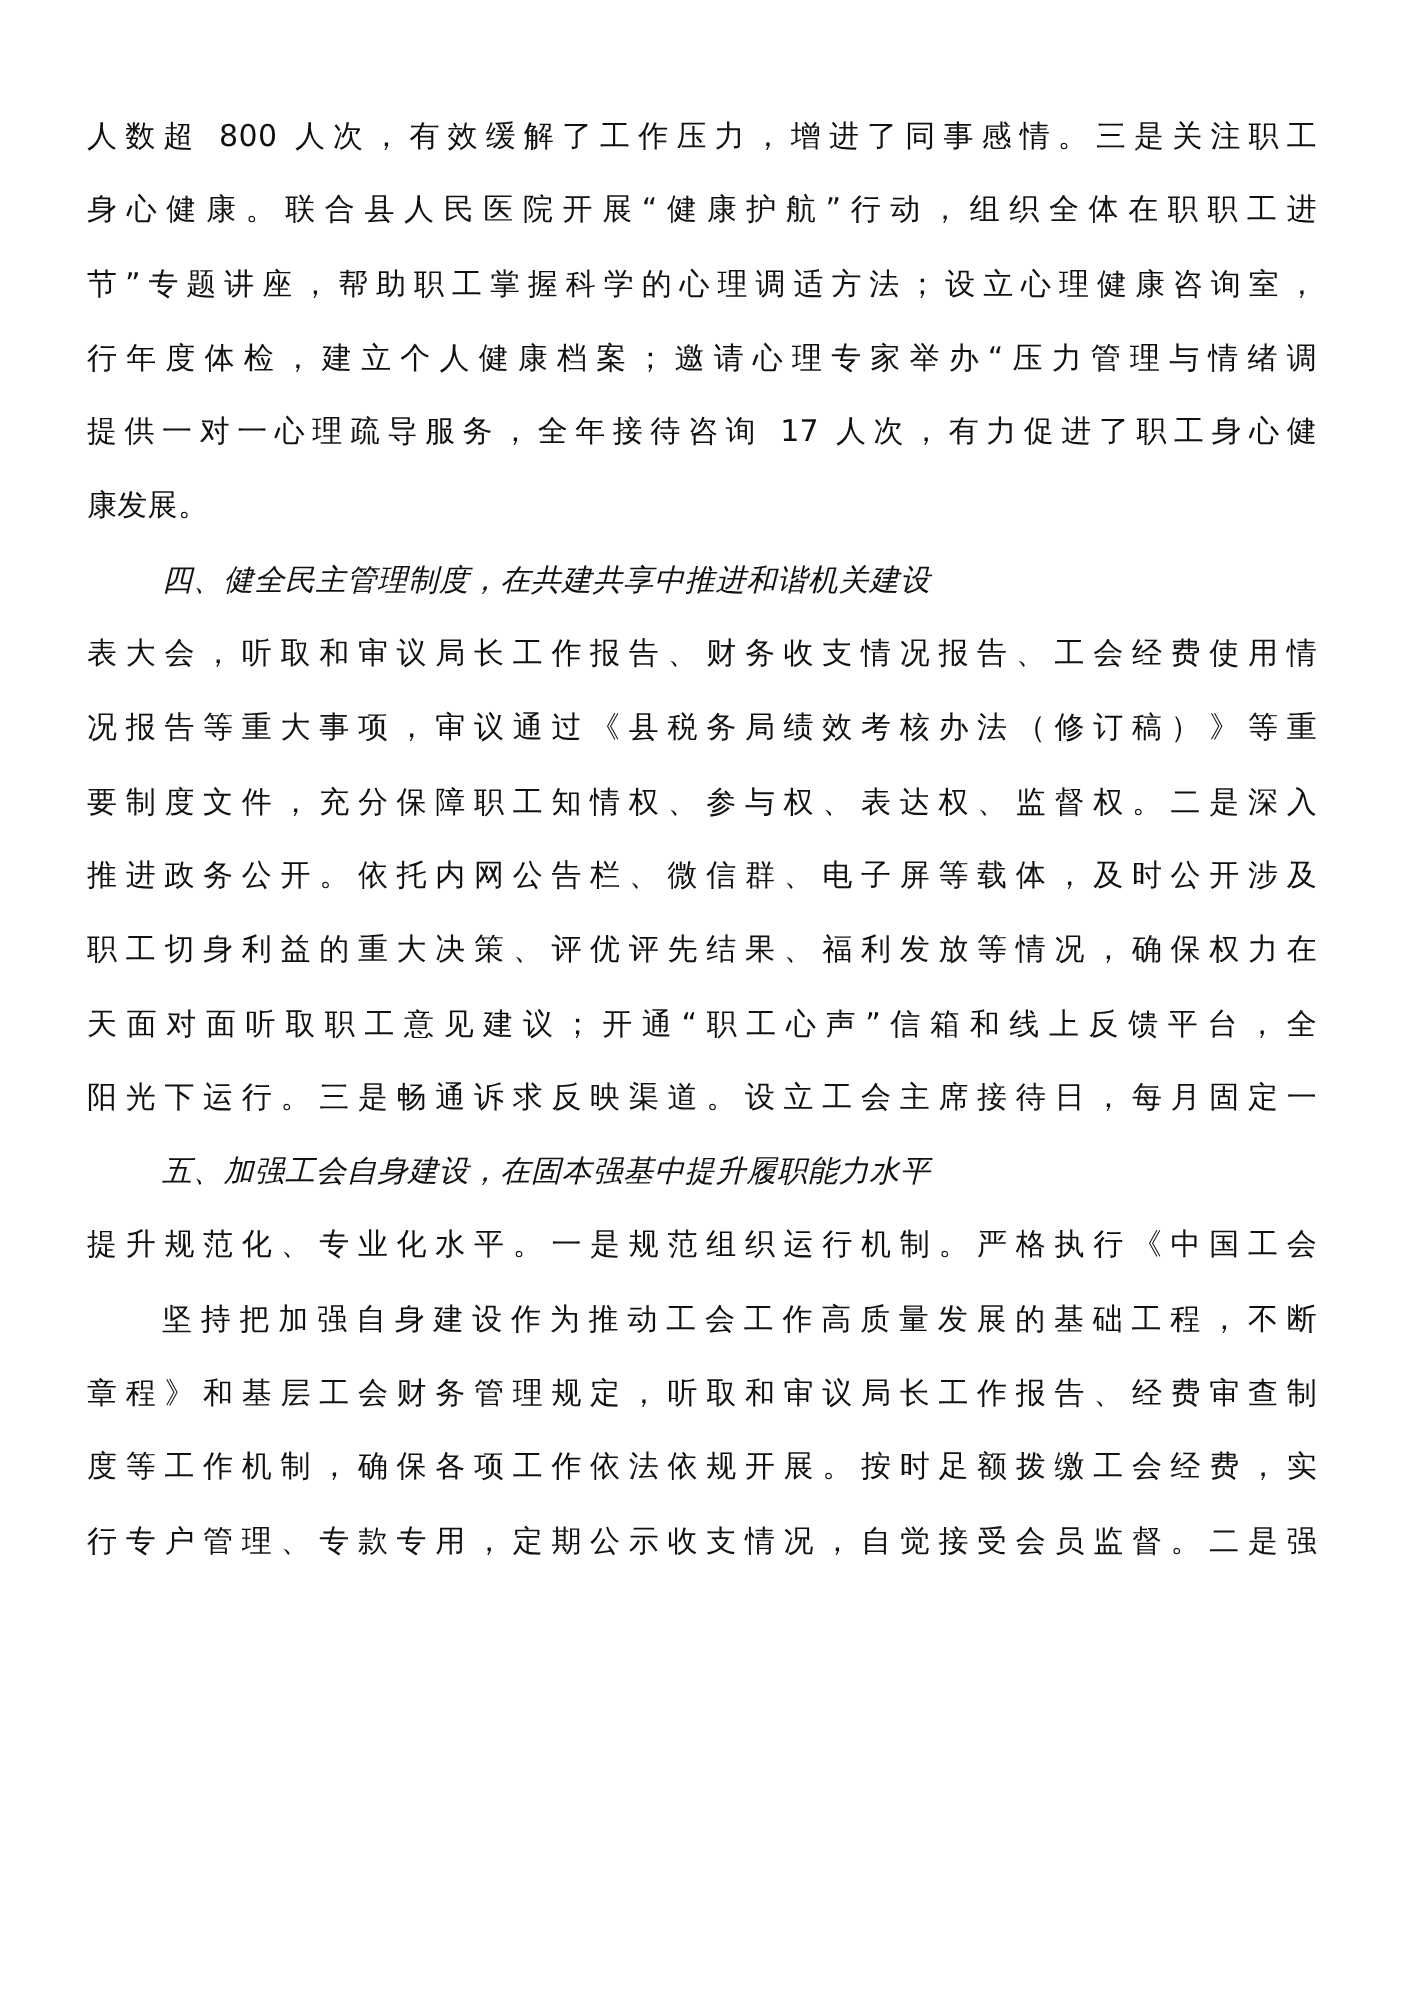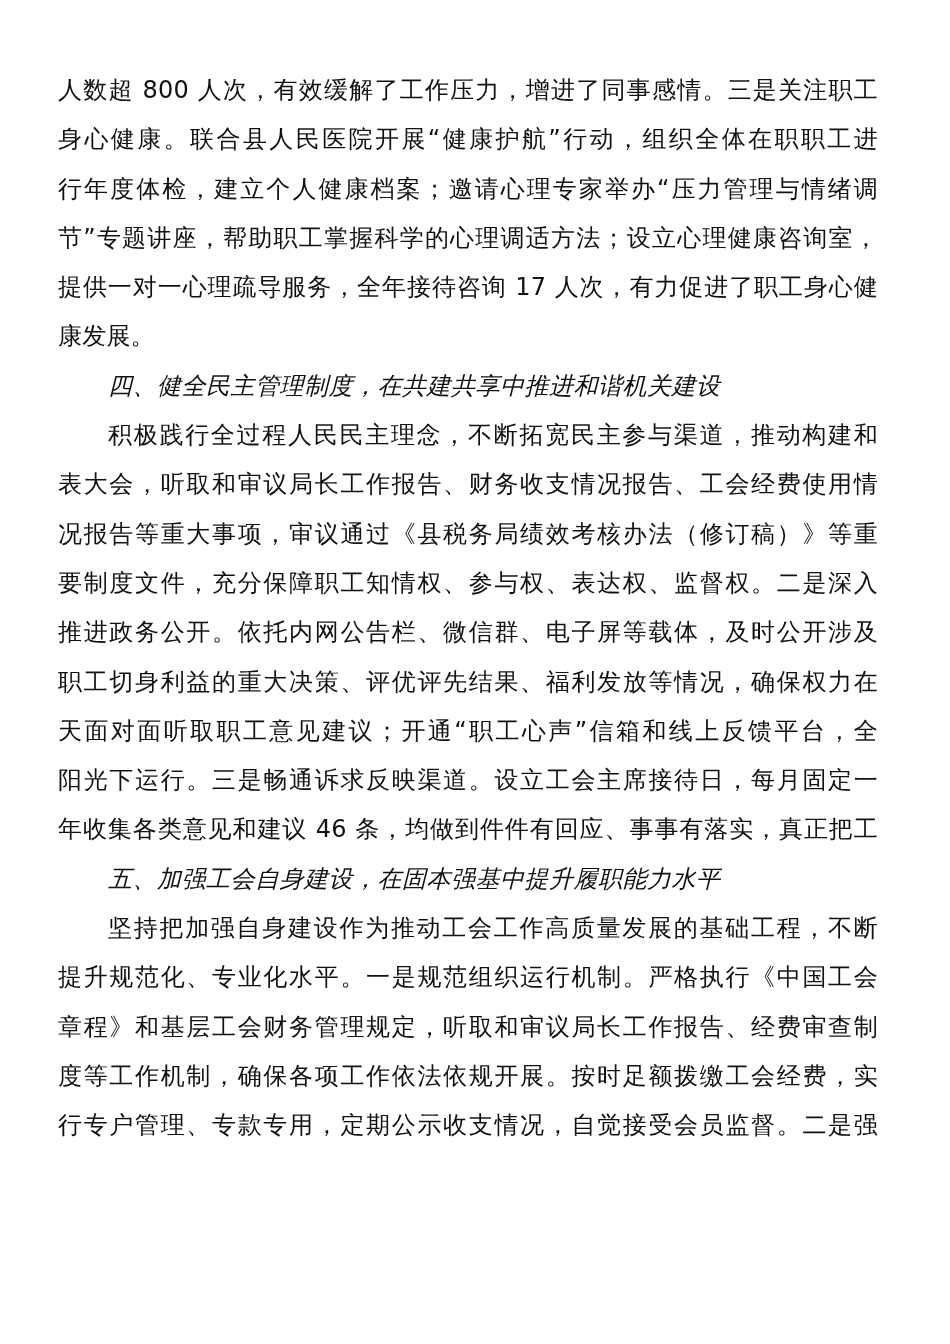--- a/index.html
+++ b/index.html
@@ -17,21 +17,21 @@
     }
     .page {
       position: absolute;
       left: 58px;
       top: 66px;
       width: 820px;
     }
     .line {
       height: 49.3px;
       line-height: 49.3px;
-      font-size: 24px;
+      font-size: 20px;
       white-space: nowrap;
       letter-spacing: 0.2px;
     }
     .line.justify {
       text-align: justify;
       text-align-last: justify;
     }
     .line.indent {
       padding-left: 50px;
     }
@@ -40,33 +40,31 @@
       letter-spacing: 0.5px;
       font-style: italic;
     }
   </style>
 </head>
 <body>
 
 <div class="page">
   <div class="line justify">人数超 800 人次，有效缓解了工作压力，增进了同事感情。三是关注职工</div>
   <div class="line justify">身心健康。联合县人民医院开展“健康护航”行动，组织全体在职职工进</div>
+  <div class="line justify">节”专题讲座，帮助职工掌握科学的心理调适方法；设立心理健康咨询室，</div>
   <div class="line justify">行年度体检，建立个人健康档案；邀请心理专家举办“压力管理与情绪调</div>
-  <div class="line justify">节”专题讲座，帮助职工掌握科学的心理调适方法；设立心理健康咨询室，</div>
   <div class="line justify">提供一对一心理疏导服务，全年接待咨询 17 人次，有力促进了职工身心健</div>
   <div class="line">康发展。</div>
   <div class="line indent heading">四、健全民主管理制度，在共建共享中推进和谐机关建设</div>
-  <div class="line indent justify">积极践行全过程人民民主理念，不断拓宽民主参与渠道，推动构建和</div>
   <div class="line justify">表大会，听取和审议局长工作报告、财务收支情况报告、工会经费使用情</div>
   <div class="line justify">况报告等重大事项，审议通过《县税务局绩效考核办法（修订稿）》等重</div>
   <div class="line justify">要制度文件，充分保障职工知情权、参与权、表达权、监督权。二是深入</div>
   <div class="line justify">推进政务公开。依托内网公告栏、微信群、电子屏等载体，及时公开涉及</div>
   <div class="line justify">职工切身利益的重大决策、评优评先结果、福利发放等情况，确保权力在</div>
   <div class="line justify">天面对面听取职工意见建议；开通“职工心声”信箱和线上反馈平台，全</div>
   <div class="line justify">阳光下运行。三是畅通诉求反映渠道。设立工会主席接待日，每月固定一</div>
-  <div class="line justify">年收集各类意见和建议 46 条，均做到件件有回应、事事有落实，真正把工</div>
   <div class="line indent heading">五、加强工会自身建设，在固本强基中提升履职能力水平</div>
+  <div class="line justify">提升规范化、专业化水平。一是规范组织运行机制。严格执行《中国工会</div>
   <div class="line indent justify">坚持把加强自身建设作为推动工会工作高质量发展的基础工程，不断</div>
-  <div class="line justify">提升规范化、专业化水平。一是规范组织运行机制。严格执行《中国工会</div>
   <div class="line justify">章程》和基层工会财务管理规定，听取和审议局长工作报告、经费审查制</div>
   <div class="line justify">度等工作机制，确保各项工作依法依规开展。按时足额拨缴工会经费，实</div>
   <div class="line justify">行专户管理、专款专用，定期公示收支情况，自觉接受会员监督。二是强</div>
 </div>
 
 </body></html>

